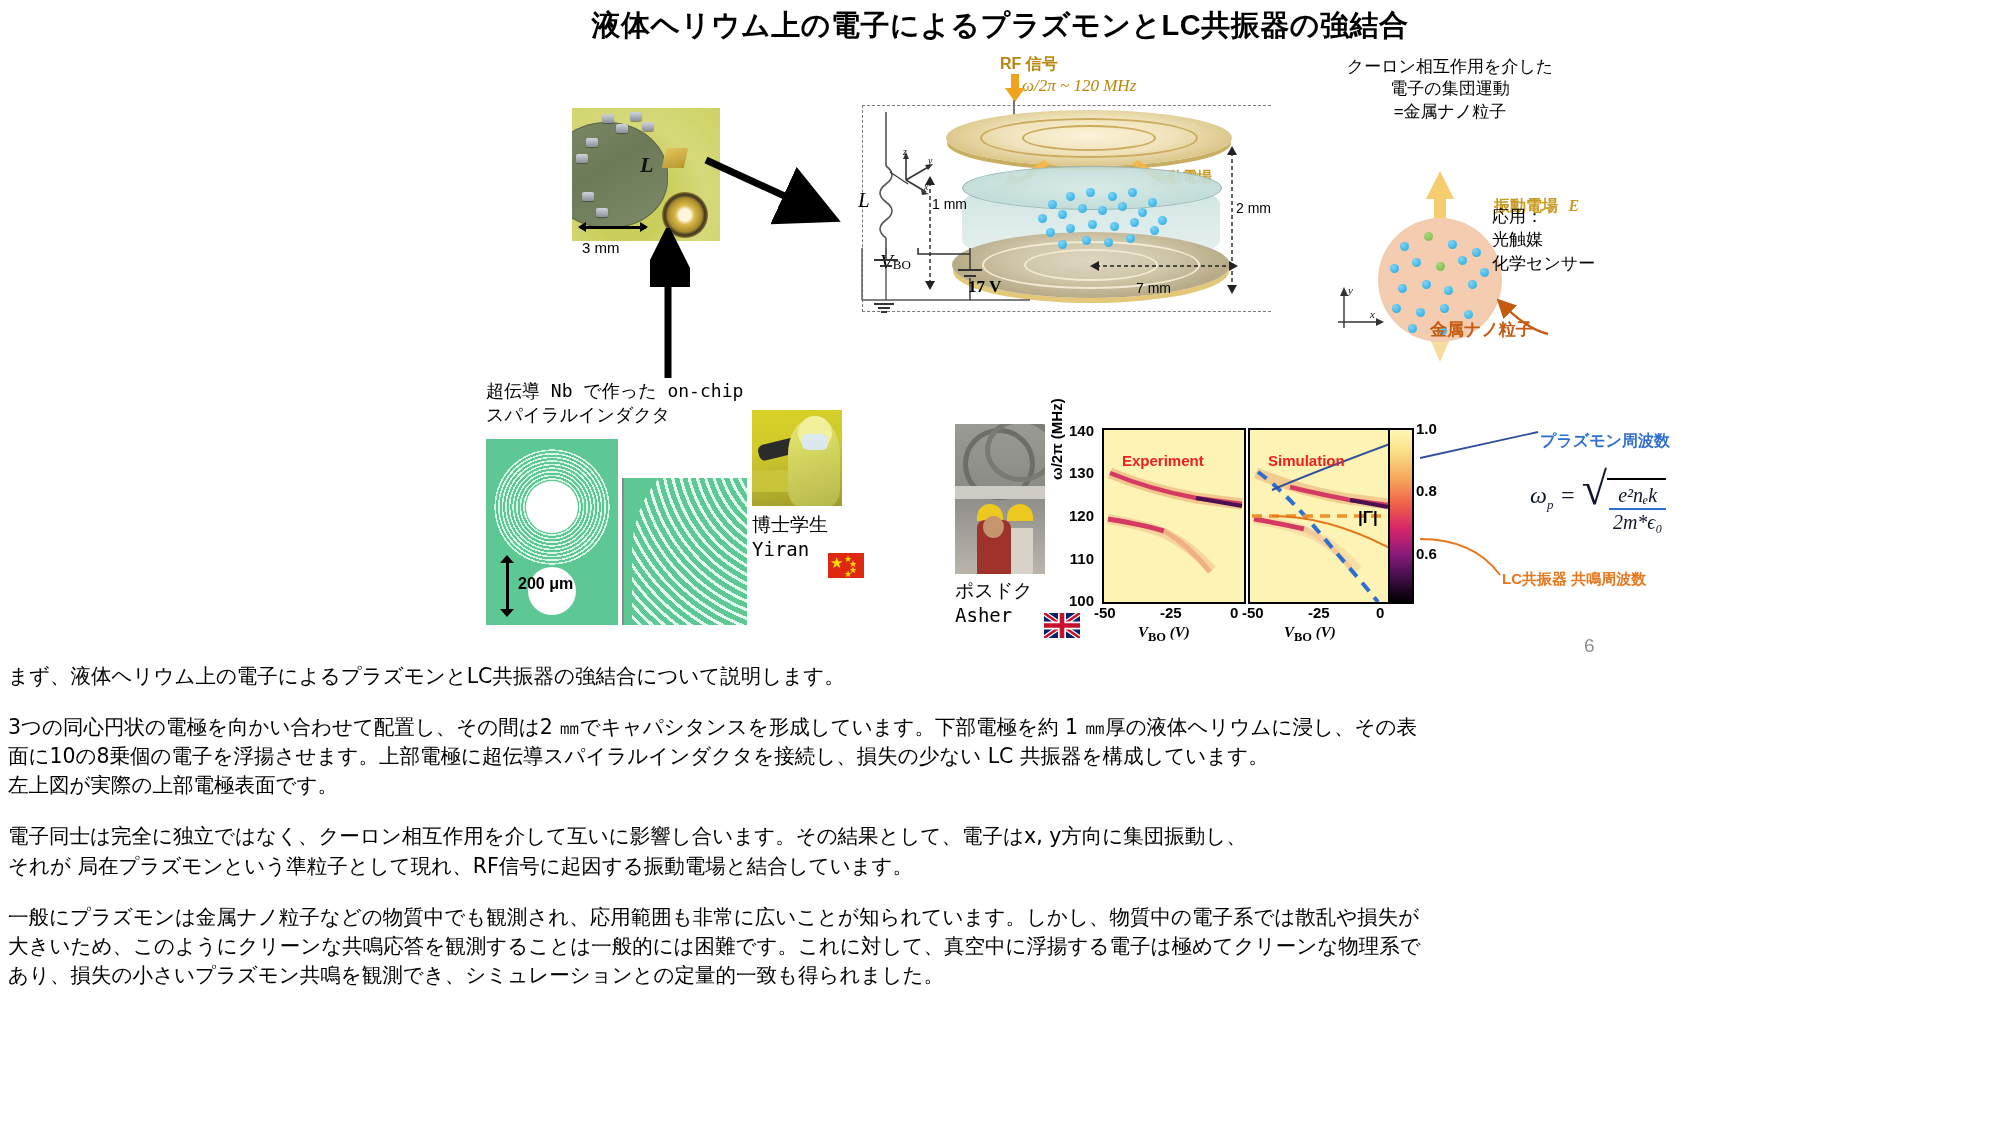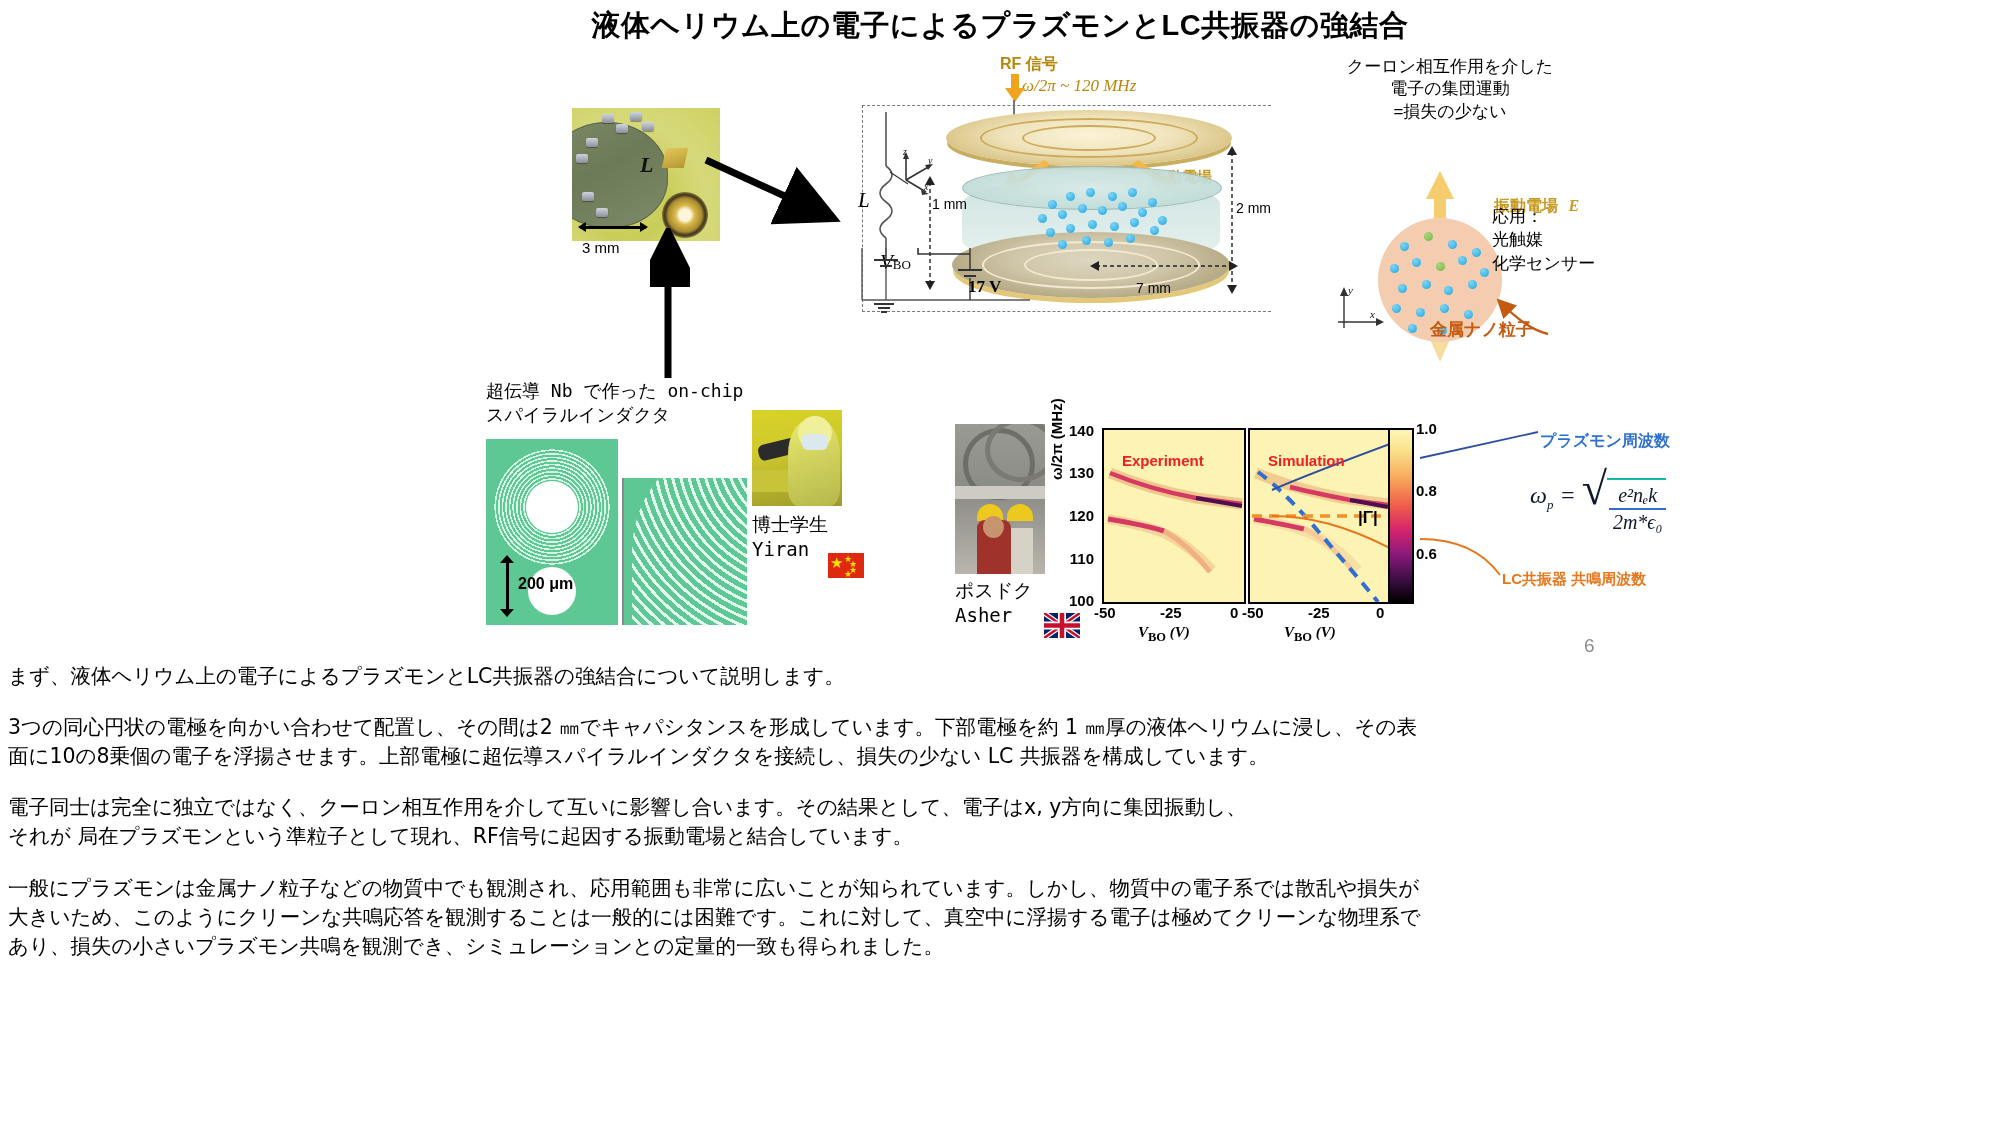--- a/index.html
+++ b/index.html
@@ -211,21 +211,21 @@
     background:linear-gradient(180deg,#fdf6b8 0%,#fbe18a 12%,#f7a85c 28%,#ef5d4a 44%,#d6246b 58%,#8c1a7a 72%,#4a1050 84%,#000 100%);}
   .cbtick{position:absolute;font-size:15px;font-weight:700;}
   #cbar-sub{position:absolute;left:300px;top:96px;font-size:17px;font-weight:700;}
 
   
   #plasmon-freq-label{left:1540px;top:431px;font-size:16px;color:#2f6fd0;font-weight:600;}
   #lc-freq-label{left:1502px;top:570px;font-size:15px;color:#e8761b;font-weight:600;}
   #eq-wrap{left:1530px;top:468px;color:#0f172a;font-family:"Liberation Serif",serif;}
   #eq-wrap .lhs{font-size:24px;font-style:italic;float:left;padding-top:14px;}
   #eq-wrap .radical{float:left;font-size:46px;padding-left:6px;line-height:42px;}
-  #eq-wrap .frac{float:left;padding-top:4px;padding-left:2px;text-align:center;border-top:2px solid #14b8a6;margin-top:10px;}
+  #eq-wrap .frac{float:left;padding-top:4px;padding-left:2px;text-align:center;border-top:2px solid #000000;margin-top:10px;}
   #eq-wrap .num{font-size:20px;font-style:italic;padding:0 4px 1px;}
   #eq-wrap .den{font-size:20px;font-style:italic;border-top:2px solid #2f6fd0;padding:1px 4px 0;}
 
   #page-number{left:1584px;top:635px;font-size:19px;color:#8e8e8e;}
 
   
   #body-text{
     left:8px;top:662px;width:1985px;font-size:20.5px;line-height:1.42;
     font-family:"DejaVu Sans","Liberation Sans",sans-serif;
   }
@@ -388,21 +388,21 @@
   <line x1="98" y1="22" x2="122" y2="22" stroke="#333" stroke-width="2"></line>
   <line x1="104" y1="28" x2="116" y2="28" stroke="#333" stroke-width="2"></line>
   <line x1="110" y1="30" x2="110" y2="52" stroke="#333" stroke-width="1.4"></line>
   <path d="M58,-14 L58,6 L110,6" stroke="#333" stroke-width="1.6" fill="none"></path>
 </svg>
 <div class="abs" id="v17-label">17 V</div>
 
 <div class="abs" id="coulomb-text">
   <div>クーロン相互作用を介した</div>
   <div>電子の集団運動</div>
-  <div>=損失の少ない</div>
+  <div>=金属ナノ粒子</div>
 </div>
 <svg class="abs" id="E-arrow-up" width="32" height="200">
   <rect x="10" y="34" width="12" height="160" fill="#f5cc6e"></rect>
   <polygon points="16,16 2,44 30,44" fill="#f5cc6e"></polygon>
 </svg>
 <svg class="abs" id="E-arrow-down" width="32" height="70">
   <rect x="10" y="0" width="12" height="34" fill="#f8dc9d"></rect>
   <polygon points="16,62 2,30 30,30" fill="#f8dc9d"></polygon>
 </svg>
 <div class="abs" id="osc-field-E">
@@ -590,20 +590,21 @@
   </span>
 </div>
 
 <div class="abs" id="page-number">6</div>
 
 <div class="abs" id="body-text">
   <p>まず、液体ヘリウム上の電子によるプラズモンとLC共振器の強結合について説明します。</p>
   <div class="gap"></div>
   <p>3つの同心円状の電極を向かい合わせて配置し、その間は2 ㎜でキャパシタンスを形成しています。下部電極を約 1 ㎜厚の液体ヘリウムに浸し、その表</p>
   <p>面に10の8乗個の電子を浮揚させます。上部電極に超伝導スパイラルインダクタを接続し、損失の少ない LC 共振器を構成しています。</p>
+  <p>左上図が実際の上部電極表面です。</p>
   <div class="gap"></div>
   <p>電子同士は完全に独立ではなく、クーロン相互作用を介して互いに影響し合います。その結果として、電子はx, y方向に集団振動し、</p>
   <p>それが 局在プラズモンという準粒子として現れ、RF信号に起因する振動電場と結合しています。</p>
   <div class="gap"></div>
   <p>一般にプラズモンは金属ナノ粒子などの物質中でも観測され、応用範囲も非常に広いことが知られています。しかし、物質中の電子系では散乱や損失が</p>
   <p>大きいため、このようにクリーンな共鳴応答を観測することは一般的には困難です。これに対して、真空中に浮揚する電子は極めてクリーンな物理系で</p>
   <p>あり、損失の小さいプラズモン共鳴を観測でき、シミュレーションとの定量的一致も得られました。</p>
 </div>
 
 </body></html>

